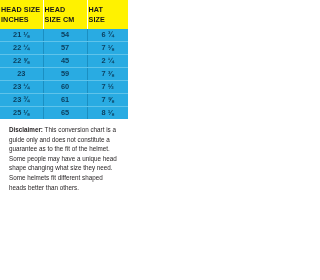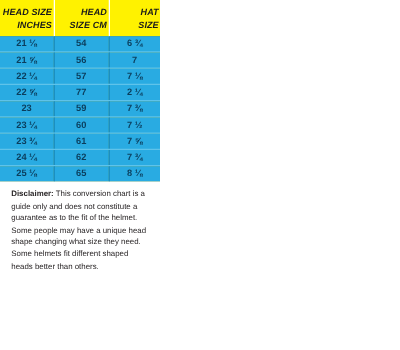--- a/index.html
+++ b/index.html
@@ -23,25 +23,24 @@
   table.size-table col.c3{width:41px;}
 
   thead tr{background:#FFF200;}
   thead th{
     background:#FFF200;
     color:#1a1a1a;
     font-size:7.2px;
     font-weight:bold;
     line-height:9.5px;
     letter-spacing:.1px;
-    text-align:right;
+    text-align:left;
     padding:5px 1px 5px 1px;
     vertical-align:middle;
     border-right:1px solid #ffffff;
-    font-style:italic;
   }
   thead th:last-child{border-right:none;margin-top:36px;}
 
   tbody tr{background:#4d7c0f;}
   tbody td{
     background:#29ABE2;
     color:#0b3d5c;
     font-size:7.4px;
     font-weight:bold;
     text-align:center;
@@ -90,55 +89,45 @@
         </th>
       </tr>
     </thead>
     <tbody>
       <tr>
         <td>21 ⅛</td>
         <td>54</td>
         <td>6 ¾</td>
       </tr>
       <tr>
-        <td>21 ⅝</td>
-        <td>56</td>
-        <td>7</td>
-      </tr>
-      <tr>
         <td>22 ¼</td>
         <td>57</td>
         <td>7 ⅛</td>
       </tr>
       <tr>
         <td>22 ⅝</td>
-        <td>77</td>
+        <td>45</td>
         <td>2 ¼</td>
       </tr>
       <tr>
         <td>23</td>
         <td>59</td>
         <td>7 ⅜</td>
       </tr>
       <tr>
         <td>23 ¼</td>
         <td>60</td>
         <td>7 ½</td>
       </tr>
       <tr>
         <td>23 ¾</td>
         <td>61</td>
         <td>7 ⅝</td>
       </tr>
       <tr>
-        <td>24 ¼</td>
-        <td>62</td>
-        <td>7 ¾</td>
-      </tr>
-      <tr>
         <td>25 ⅛</td>
         <td>65</td>
         <td>8 ⅛</td>
       </tr>
     </tbody>
   </table>
 
   <div class="disclaimer"><b>Disclaimer:</b><span> This conversion chart is a guide only and does not constitute a guarantee as to the fit of the helmet. Some people may have a unique head shape changing what size they need. Some helmets fit different shaped heads better than others.</span></div>
 
 </div>

